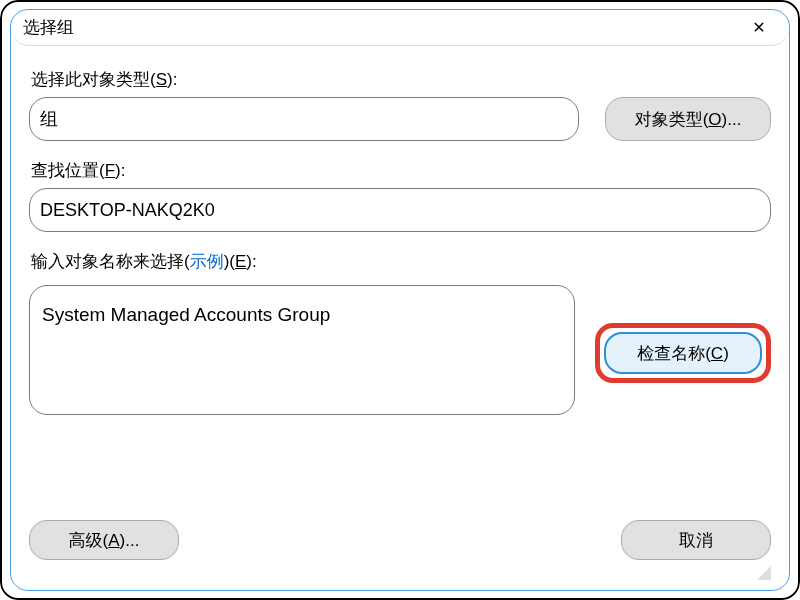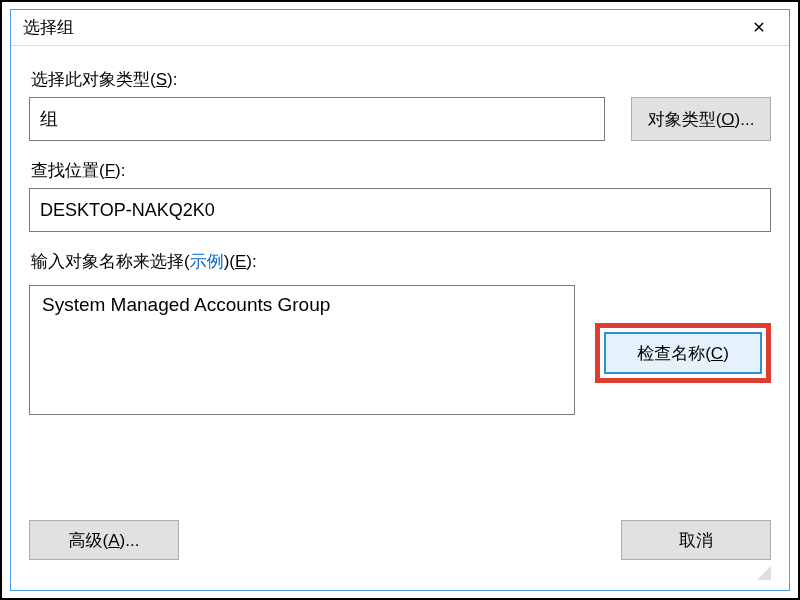--- a/index.html
+++ b/index.html
@@ -1,15 +1,15 @@
 <!DOCTYPE html>
 <html><head>
 <meta charset="utf-8">
 <style>
-  * { box-sizing: border-box; }
+  * { box-sizing: border-box; border-radius: 18px; }
   html, body {
     margin: 0; padding: 0;
     width: 800px; height: 600px;
     font-family: "Microsoft YaHei", "Segoe UI", Tahoma, sans-serif;
     font-size: 16px;
     background: #fff;
     color: #000;
   }
   .frame {
     width: 800px; height: 600px;
@@ -77,33 +77,33 @@
   .btn {
     width: 155px;
     height: 44px;
     border: 1px solid #adadad;
     background: #e1e1e1;
     font-size: 17px;
     display:flex; align-items:center; justify-content:center;
     cursor:pointer;
     white-space: nowrap;
   }
-  .btn.wide { width: 140px; }
+  .btn.wide { width: 166px; }
   .btn .u { text-decoration: underline; }
   .obj-label .u { text-decoration: underline; }
   .example-link {
     color: #0066cc;
     cursor:pointer;
   }
   .textarea {
     flex:1;
     border: 1px solid #7a7a7a;
     background:#fff;
     height: 130px;
-    padding: 8px 12px;
+    padding: 18px 12px;
     font-size: 19px;
     resize: none;
     font-family: inherit;
     outline: none;
   }
   .check-row {
     display:flex;
     gap: 20px;
     align-items:flex-start;
   }

